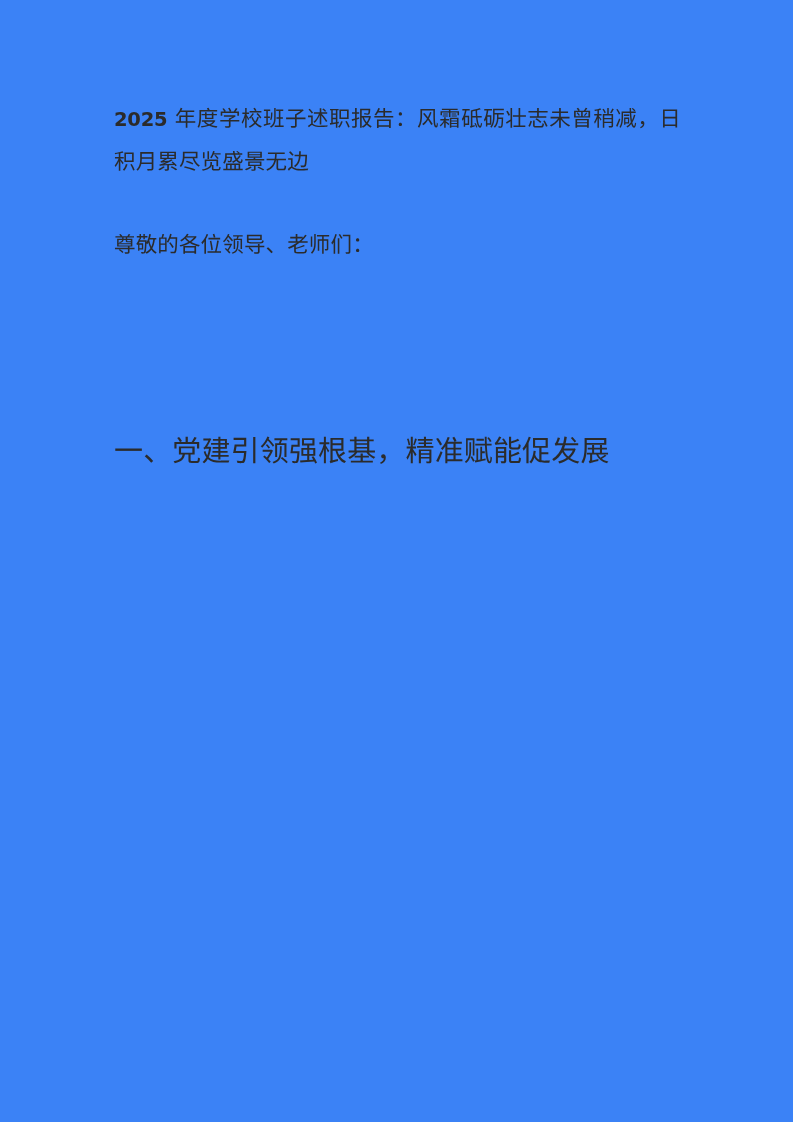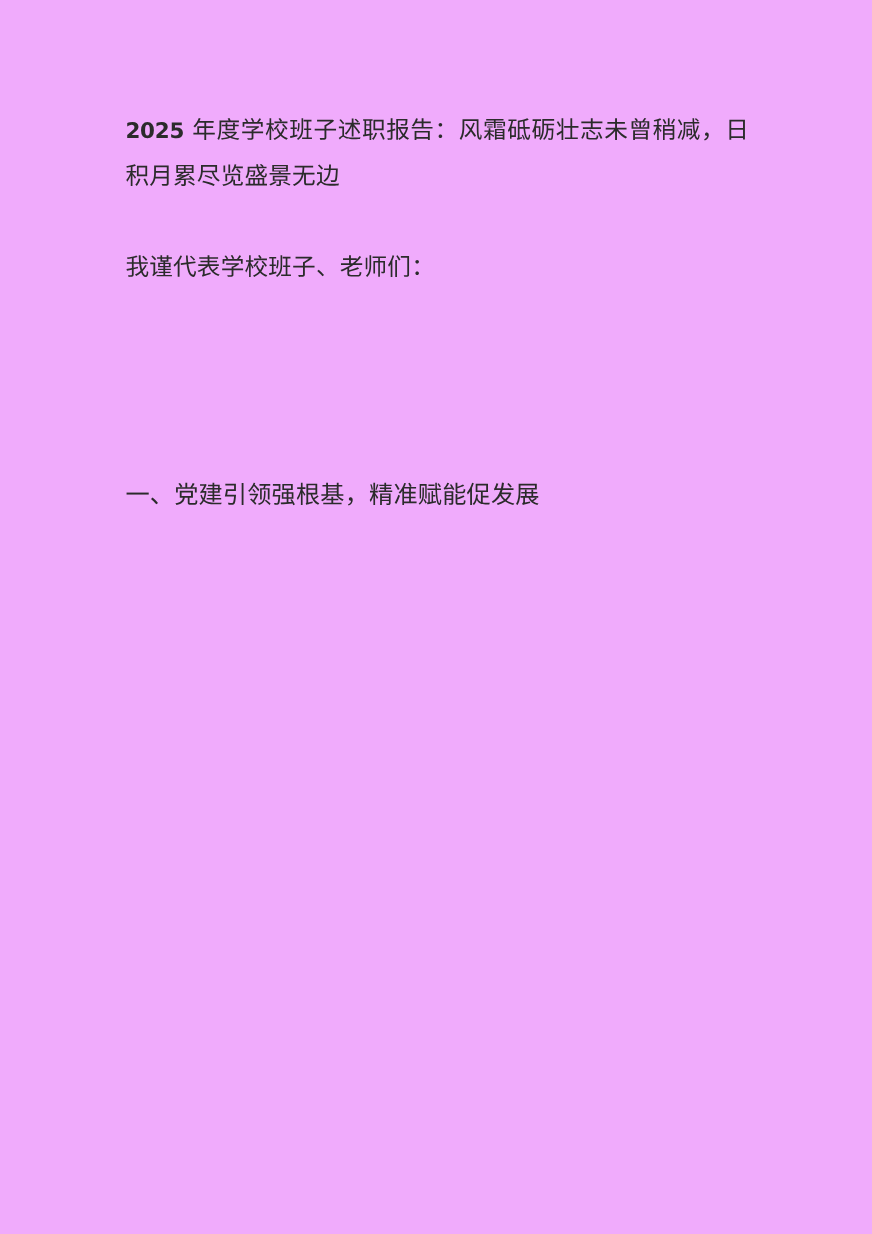--- a/index.html
+++ b/index.html
@@ -7,21 +7,21 @@
     margin: 0;
     padding: 0;
     background: #ffffff;
   }
 
   .page {
     position: relative;
     width: 793px;
     height: 1122px;
     margin: 0 auto;
-    background: #f0abfc;
+    background: #3b82f6;
     overflow: hidden;
     
     -webkit-font-smoothing: antialiased;
   }
 
   .doc-body {
     position: absolute;
     left: 114px;
     top: 98px;
     width: 567px;
@@ -42,21 +42,21 @@
 
   .block.title {
     font-size: 21.5px;
     line-height: 41.5px;
   }
 
   
   .gap-1 { height: 41.5px; }
 
   .block.heading {
-    font-size: 22px;
+    font-size: 29px;
     line-height: 41.5px;
   }
 
   
   .latin {
     font-family: "DejaVu Sans", "Liberation Sans", sans-serif;
     font-size: 19.5px;
     font-weight: 700;
     letter-spacing: -0.2px;
   }
@@ -65,21 +65,21 @@
 <body>
 
 <div class="page">
 
   <div class="doc-body">
 
     <p class="block title"><span class="latin">2025</span> 年度学校班子述职报告：风霜砥砺壮志未曾稍减，日积月累尽览盛景无边</p>
 
     <div class="gap-1"></div>
 
-    <p class="block">我谨代表学校班子、老师们：</p>
+    <p class="block">尊敬的各位领导、老师们：</p>
 
     <div class="gap-1"></div>
 
 
     <div class="gap-1"></div>
 
 
     <div class="gap-1"></div>
 
 

